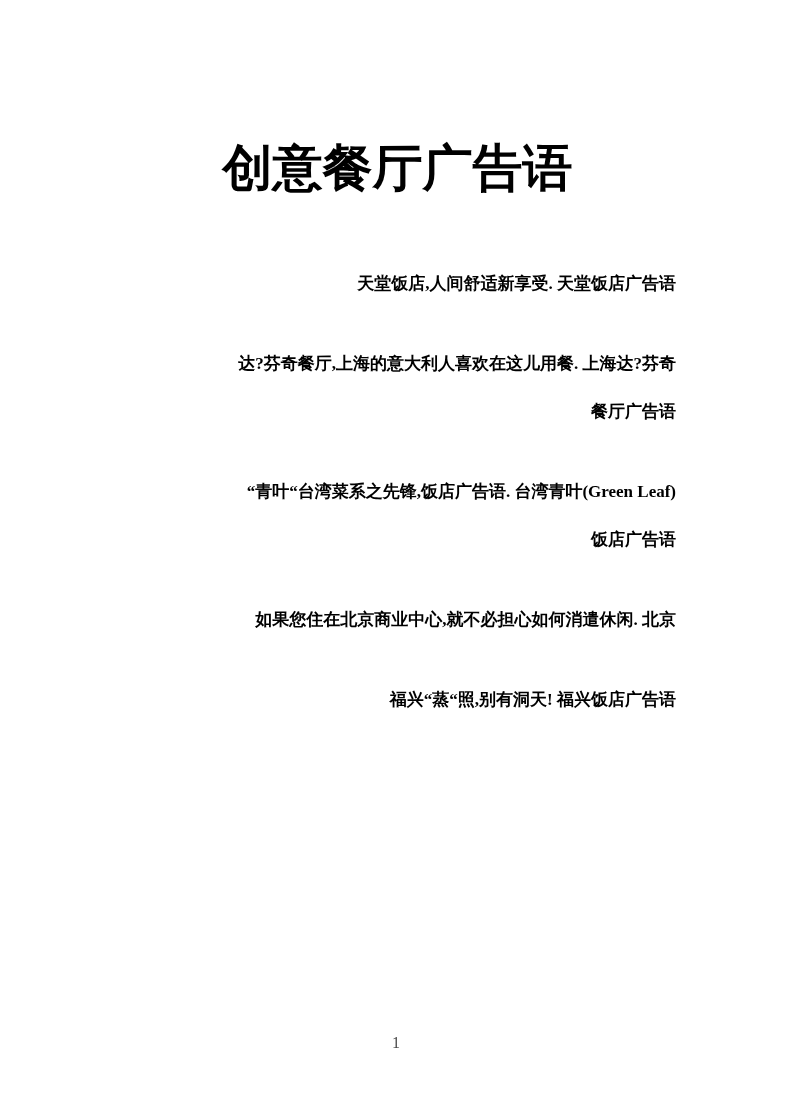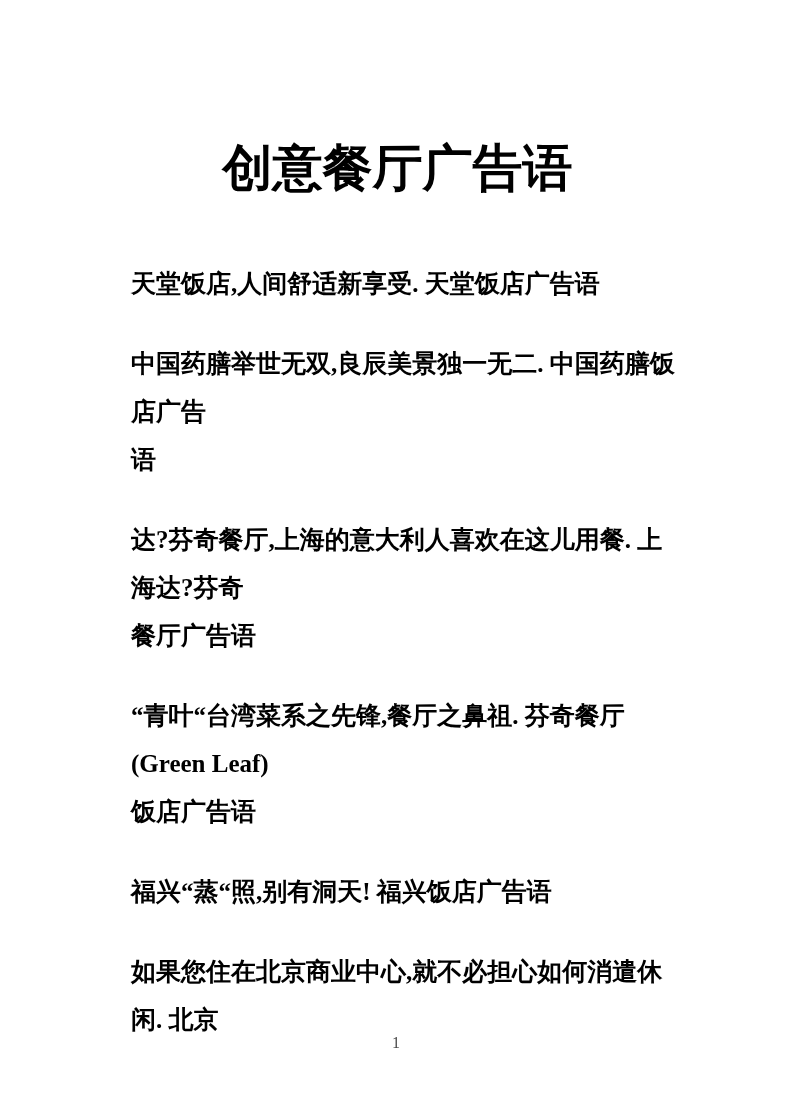--- a/index.html
+++ b/index.html
@@ -25,26 +25,26 @@
     line-height: 66px;
     font-weight: bold;
     text-align: center;
     white-space: nowrap;
     letter-spacing: 0px;
   }
   .doc-body {
     margin-top: 59px;
   }
   .doc-body p {
-    font-size: 25px;
+    font-size: 17px;
     line-height: 48px;
     font-weight: bold;
-    margin: 0 0 32px 12px;
+    margin: 0 0 32px 4px;
     white-space: pre-line;
-    text-align: left;
+    text-align: right;
   }
   .page-number {
     position: absolute;
     top: 1033px;
     left: 0;
     right: 0;
     text-align: center;
     font-size: 16px;
     line-height: 20px;
     font-weight: normal;
@@ -52,24 +52,22 @@
   }
 </style>
 </head>
 <body>
 
 <div class="page">
   <h1 class="title">创意餐厅广告语</h1>
 
   <div class="doc-body" id="paragraphs">
       <p>天堂饭店,人间舒适新享受. 天堂饭店广告语</p>
-      <p>中国药膳举世无双,良辰美景独一无二. 中国药膳饭店广告
-语</p>
       <p>达?芬奇餐厅,上海的意大利人喜欢在这儿用餐. 上海达?芬奇
 餐厅广告语</p>
-      <p>“青叶“台湾菜系之先锋,餐厅之鼻祖. 芬奇餐厅(Green Leaf)
+      <p>“青叶“台湾菜系之先锋,饭店广告语. 台湾青叶(Green Leaf)
 饭店广告语</p>
+      <p>如果您住在北京商业中心,就不必担心如何消遣休闲. 北京</p>
       <p>福兴“蒸“照,别有洞天! 福兴饭店广告语</p>
-      <p>如果您住在北京商业中心,就不必担心如何消遣休闲. 北京</p>
     </div>
 
   <div class="page-number">1</div>
 </div>
 
 </body></html>

